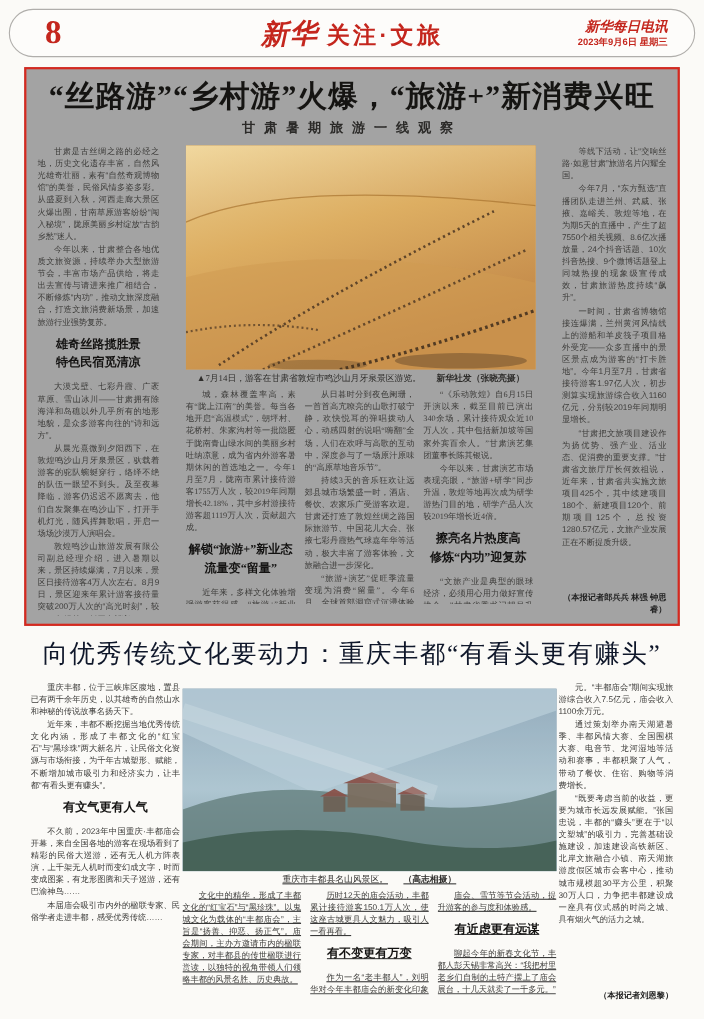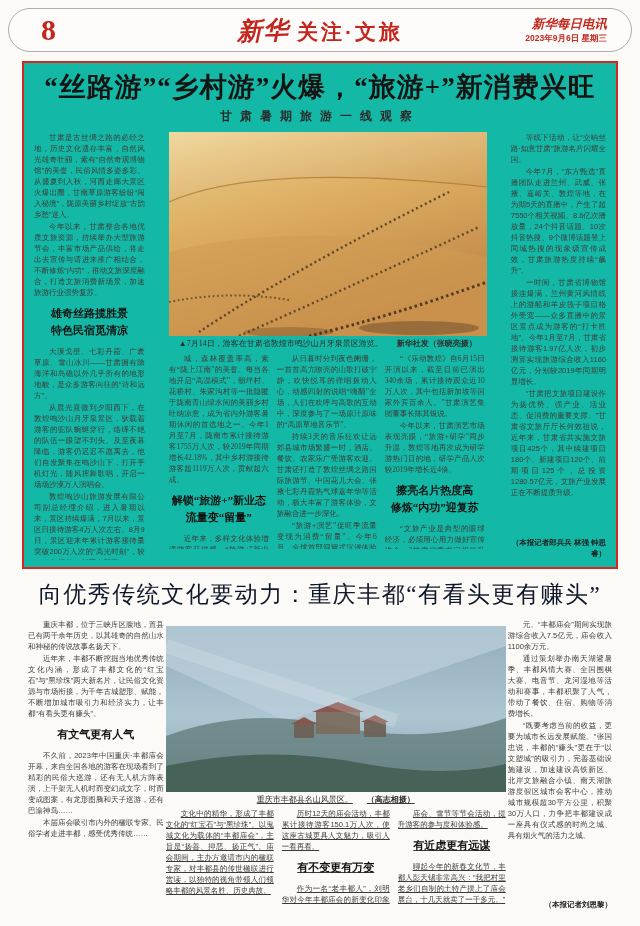--- a/index.html
+++ b/index.html
@@ -21,21 +21,21 @@
   .page-num { color:#c4261d; font-size:30px; font-weight:bold; font-family:"Liberation Serif","DejaVu Serif",serif; margin-left:14px; }
   .head-center { position:absolute; left:0; right:0; display:flex; justify-content:center; align-items:baseline; gap:8px; pointer-events:none; }
   .brand-script { color:#c4261d; font-family:"Liberation Serif","DejaVu Serif",serif; font-style:italic; font-weight:bold; font-size:25px; letter-spacing:1px; transform:rotate(-2deg); display:inline-block; }
   .section-name { color:#c4261d; font-size:21px; font-weight:bold; letter-spacing:3px; }
   .head-right { margin-left:auto; text-align:right; line-height:1.25; margin-right:6px; }
   .masthead-name { color:#c4261d; font-weight:bold; font-size:12.5px; font-style:italic; font-family:"Liberation Serif","DejaVu Serif",serif; }
   .issue-date { color:#c4261d; font-size:8.5px; font-weight:bold; }
 
   
   .article-top {
-    margin:9px 14px 0 14px; border:2px solid #d6281e; background:#14b8a6;
+    margin:9px 14px 0 14px; border:2px solid #d6281e; background:#a3a3a3;
     padding:8px 10px 6px 10px; height:508px; overflow:hidden;
   }
   .hl-top { text-align:center; font-size:27px; font-weight:900; color:#151412; letter-spacing:1px; line-height:1.2; font-family:"Liberation Serif","DejaVu Serif",serif; }
   .sub-top { text-align:center; font-size:12px; color:#2b2a28; letter-spacing:8px; margin:5px 0 7px 0; font-weight:bold; }
 
   .body-cols { display:flex; gap:24px; height:428px; overflow:hidden; }
   .ncol { font-size:7.5px; line-height:11px; text-align:justify; color:#3d3c3a; overflow:hidden; }
   .ncol p { text-indent:15px; margin-bottom:1px; }
   .col-1 { width:128px; height:428px; }
   .col-5 { width:110px; height:428px; display:flex; flex-direction:column; }

